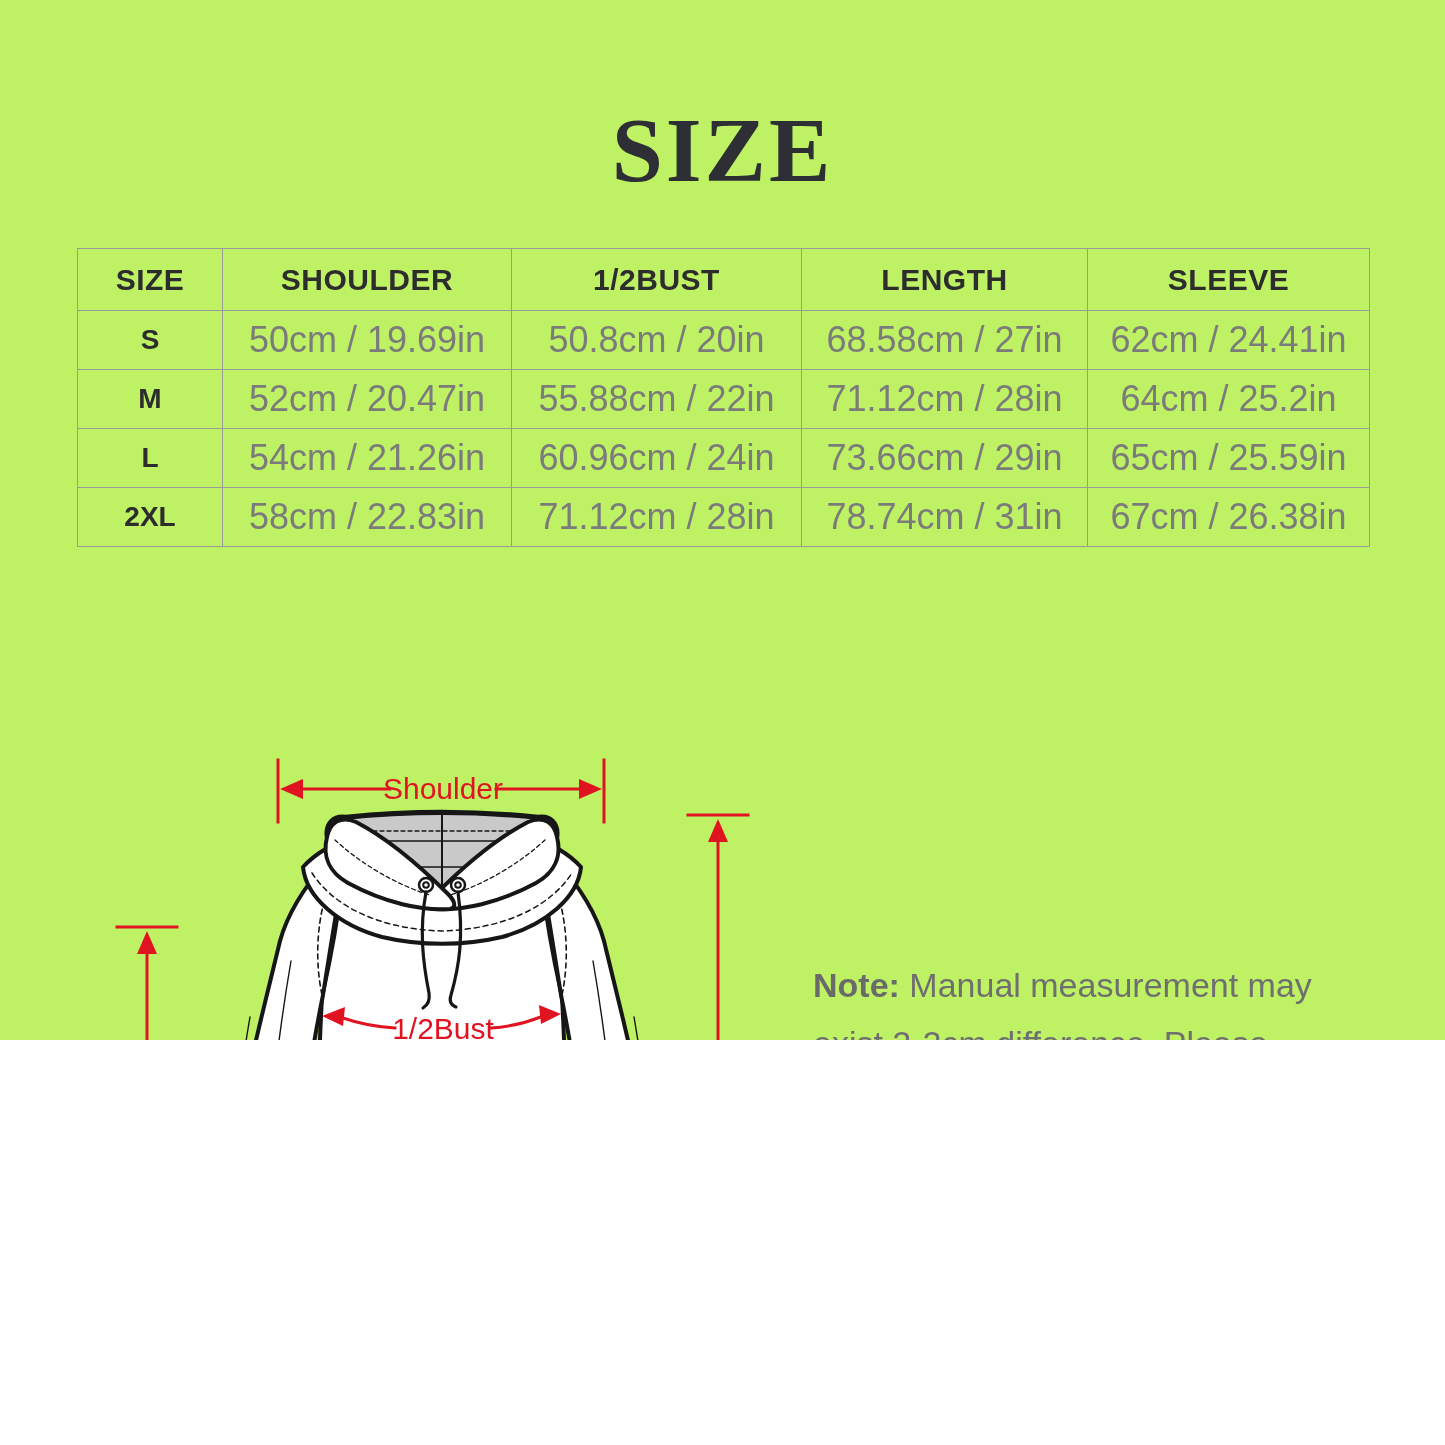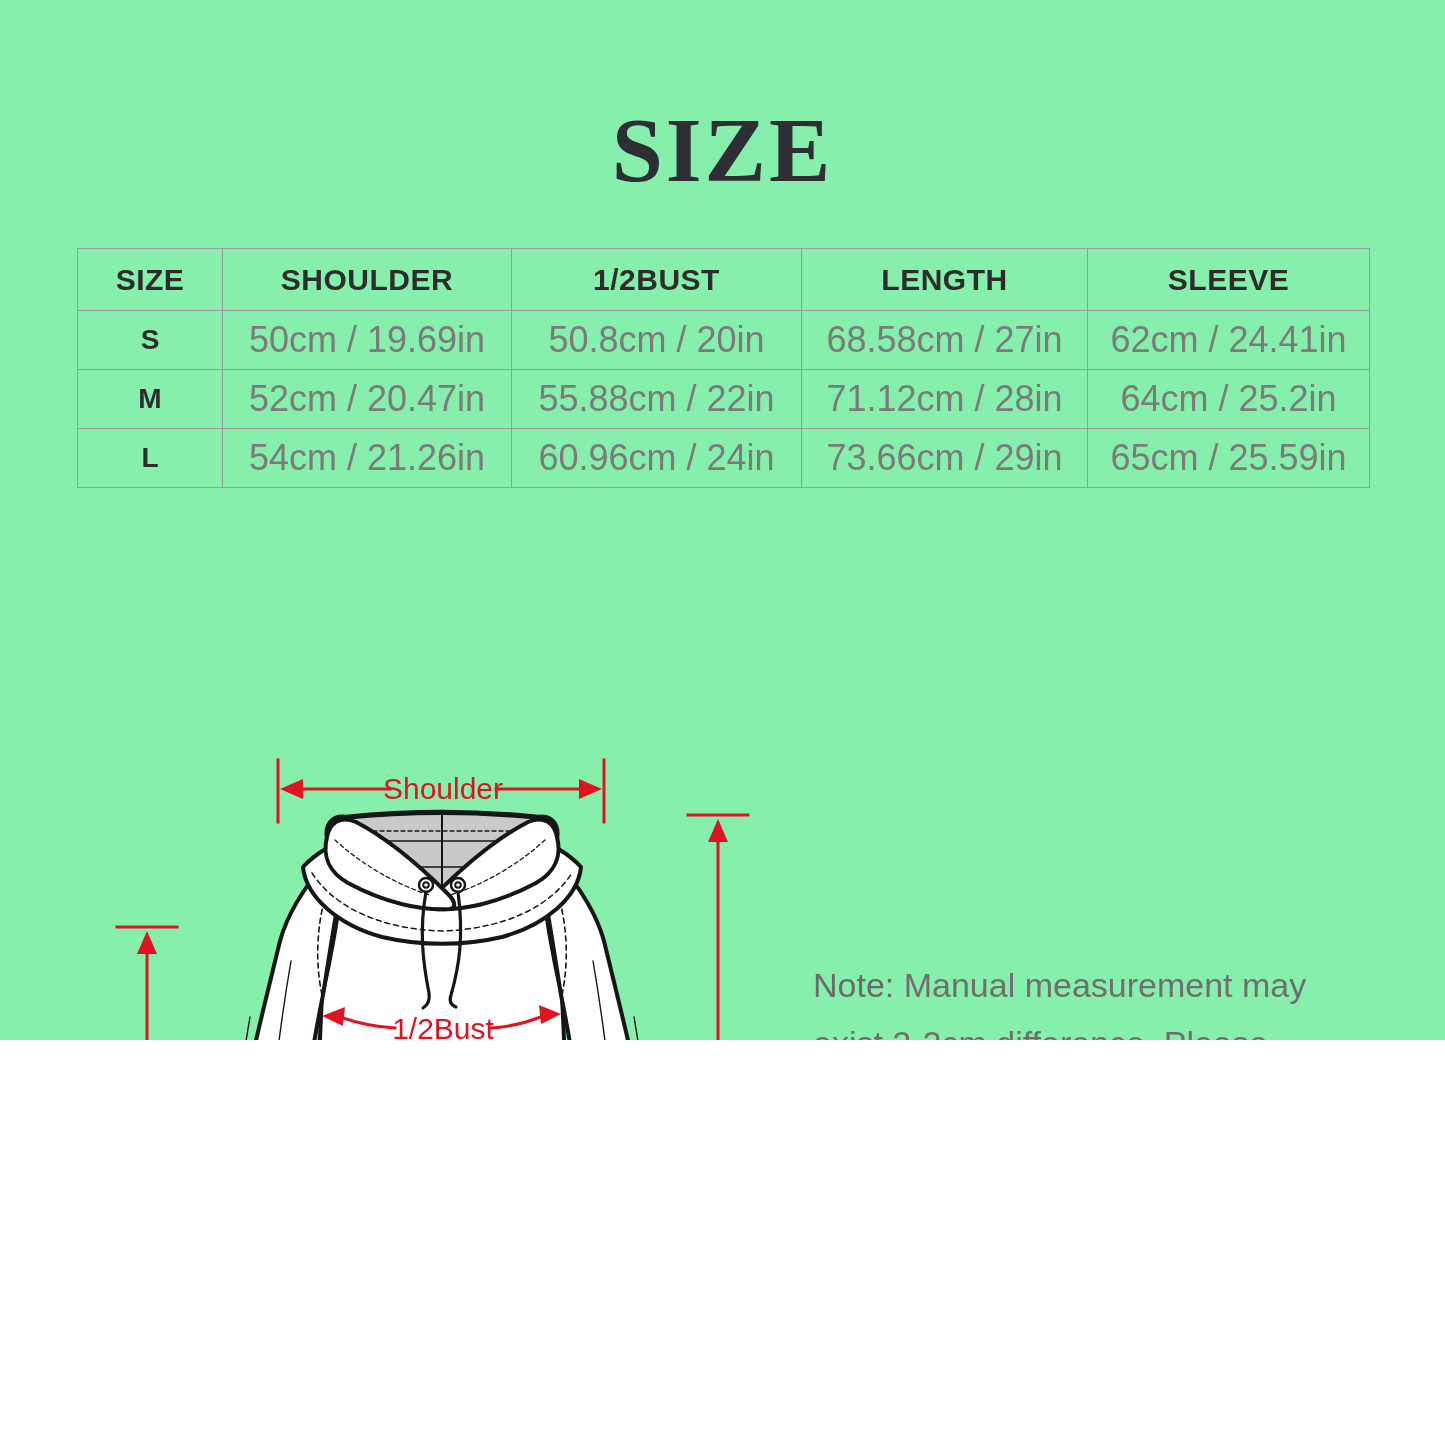--- a/index.html
+++ b/index.html
@@ -1,33 +1,33 @@
 <!DOCTYPE html>
 <html><head>
 <meta charset="utf-8">
 <style>
   html,body{margin:0;padding:0;background:#fff;}
-  .canvas{position:relative;width:1445px;height:1040px;background:#86efac;overflow:hidden;
+  .canvas{position:relative;width:1445px;height:1040px;background:#bef264;overflow:hidden;
           font-family:"Liberation Sans","DejaVu Sans",sans-serif;}
   .page-title{position:absolute;top:100px;left:0;width:100%;text-align:center;
               font-family:"Liberation Serif","DejaVu Serif",serif;font-weight:bold;
               font-size:92px;line-height:1.1;color:#2e2f34;letter-spacing:3px;margin:0;}
   .size-table{position:absolute;left:77px;top:248px;width:1292px;border-collapse:collapse;
               table-layout:fixed;}
   .size-table th,.size-table td{border:1px solid #9a9a9a;text-align:center;vertical-align:middle;
               padding:0;white-space:nowrap;overflow:hidden;}
   .size-table thead tr{height:62px;}
   .size-table tbody tr{height:59px;}
   .size-table th{font-size:30px;font-weight:bold;color:#2d2d2d;letter-spacing:0.5px;}
   .size-table td{font-size:36px;color:#7b7b7b;}
   .size-table td.rowlabel{font-weight:bold;color:#2d2d2d;font-size:28px;}
   .figure{position:absolute;left:90px;top:745px;width:700px;height:610px;}
   .note{position:absolute;left:813px;top:956px;width:516px;margin:0;
         font-size:34px;line-height:58px;color:#6f6f6f;}
-  .note .note-label{font-weight:normal;color:#6a6a6a;}
+  .note .note-label{font-weight:bold;color:#6a6a6a;}
   svg text.red-label{font-family:"Liberation Sans","DejaVu Sans",sans-serif;}
 </style>
 </head>
 <body>
 
 <div class="canvas">
 
   <h1 class="page-title">SIZE</h1>
 
   <table class="size-table">
@@ -61,20 +61,27 @@
         <td>55.88cm / 22in</td>
         <td>71.12cm / 28in</td>
         <td>64cm / 25.2in</td>
       </tr>
       <tr>
         <td class="rowlabel">L</td>
         <td>54cm / 21.26in</td>
         <td>60.96cm / 24in</td>
         <td>73.66cm / 29in</td>
         <td>65cm / 25.59in</td>
+      </tr>
+      <tr>
+        <td class="rowlabel">2XL</td>
+        <td>58cm / 22.83in</td>
+        <td>71.12cm / 28in</td>
+        <td>78.74cm / 31in</td>
+        <td>67cm / 26.38in</td>
       </tr>
     </tbody>
   </table>
 
   <svg class="figure" viewBox="0 0 700 610" xmlns="http://www.w3.org/2000/svg">
 
     <g stroke="#161616" fill="none" stroke-linecap="round" stroke-linejoin="round">
 
       <path fill="#ffffff" stroke-width="4" d="M 252,138 C 246,190 238,225 232,252 C 227,345 226,445 227,524 L 477,524
                C 478,445 477,345 472,252 C 466,225 458,190 452,138

